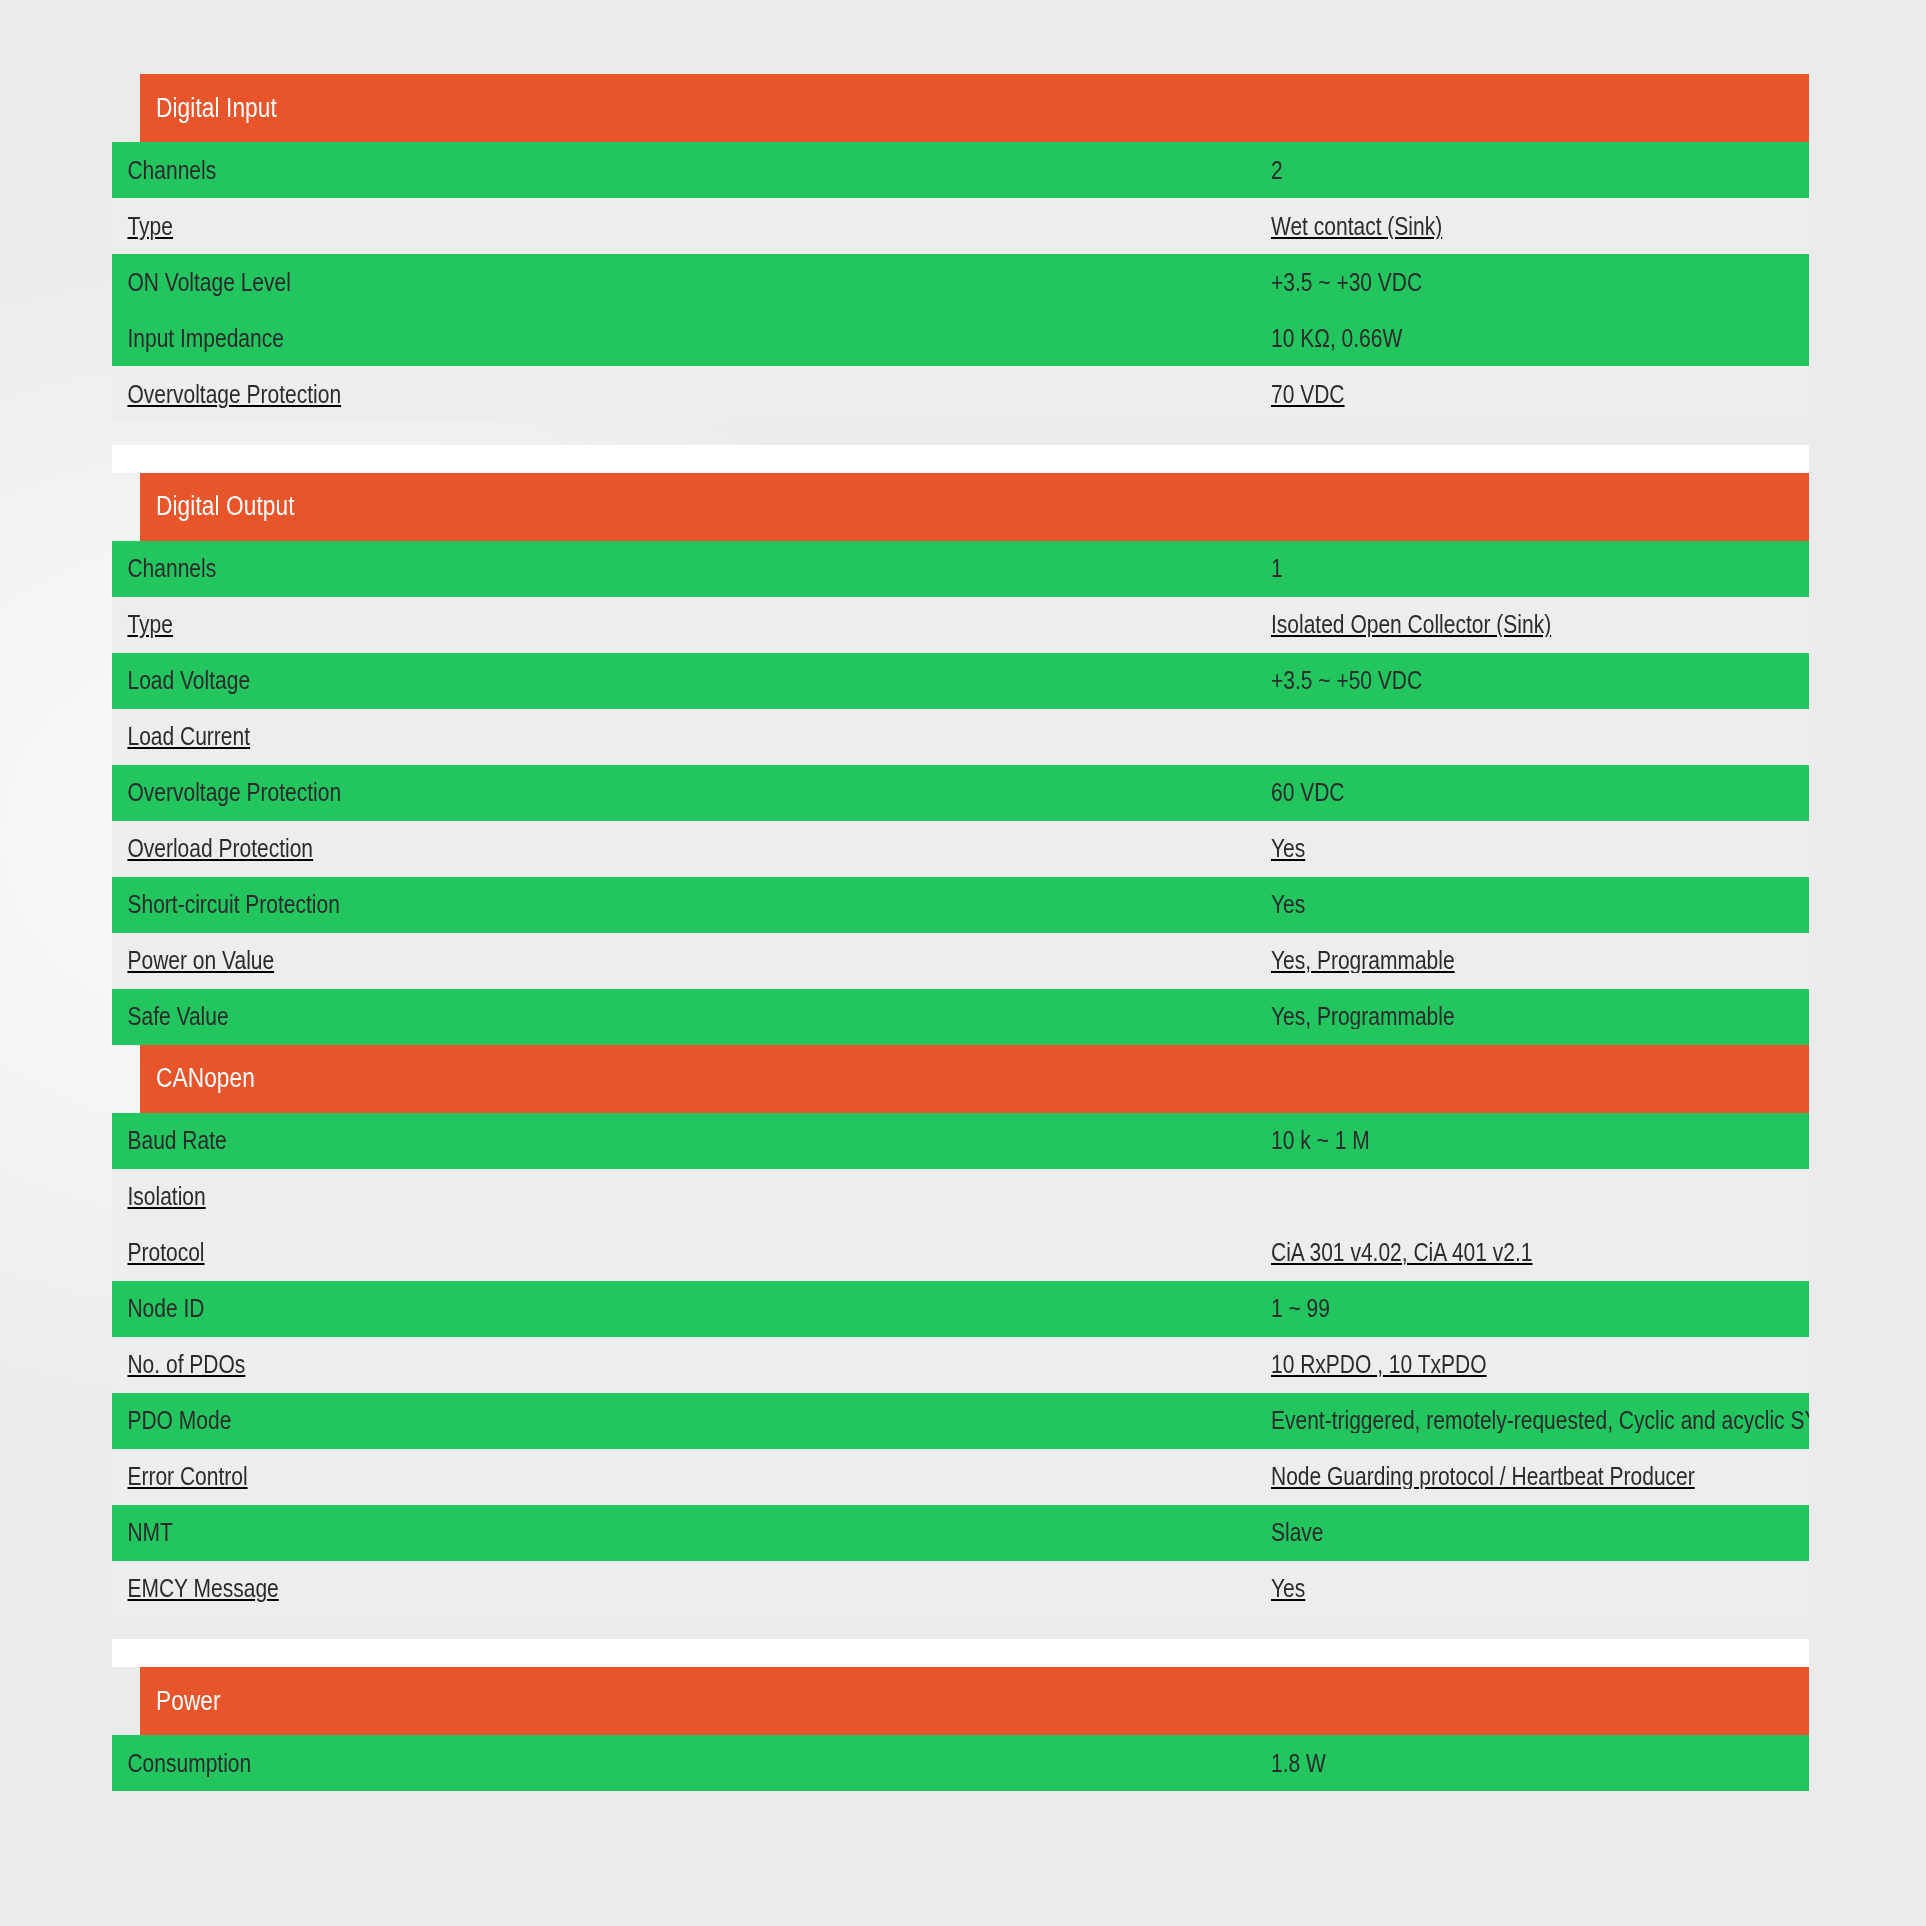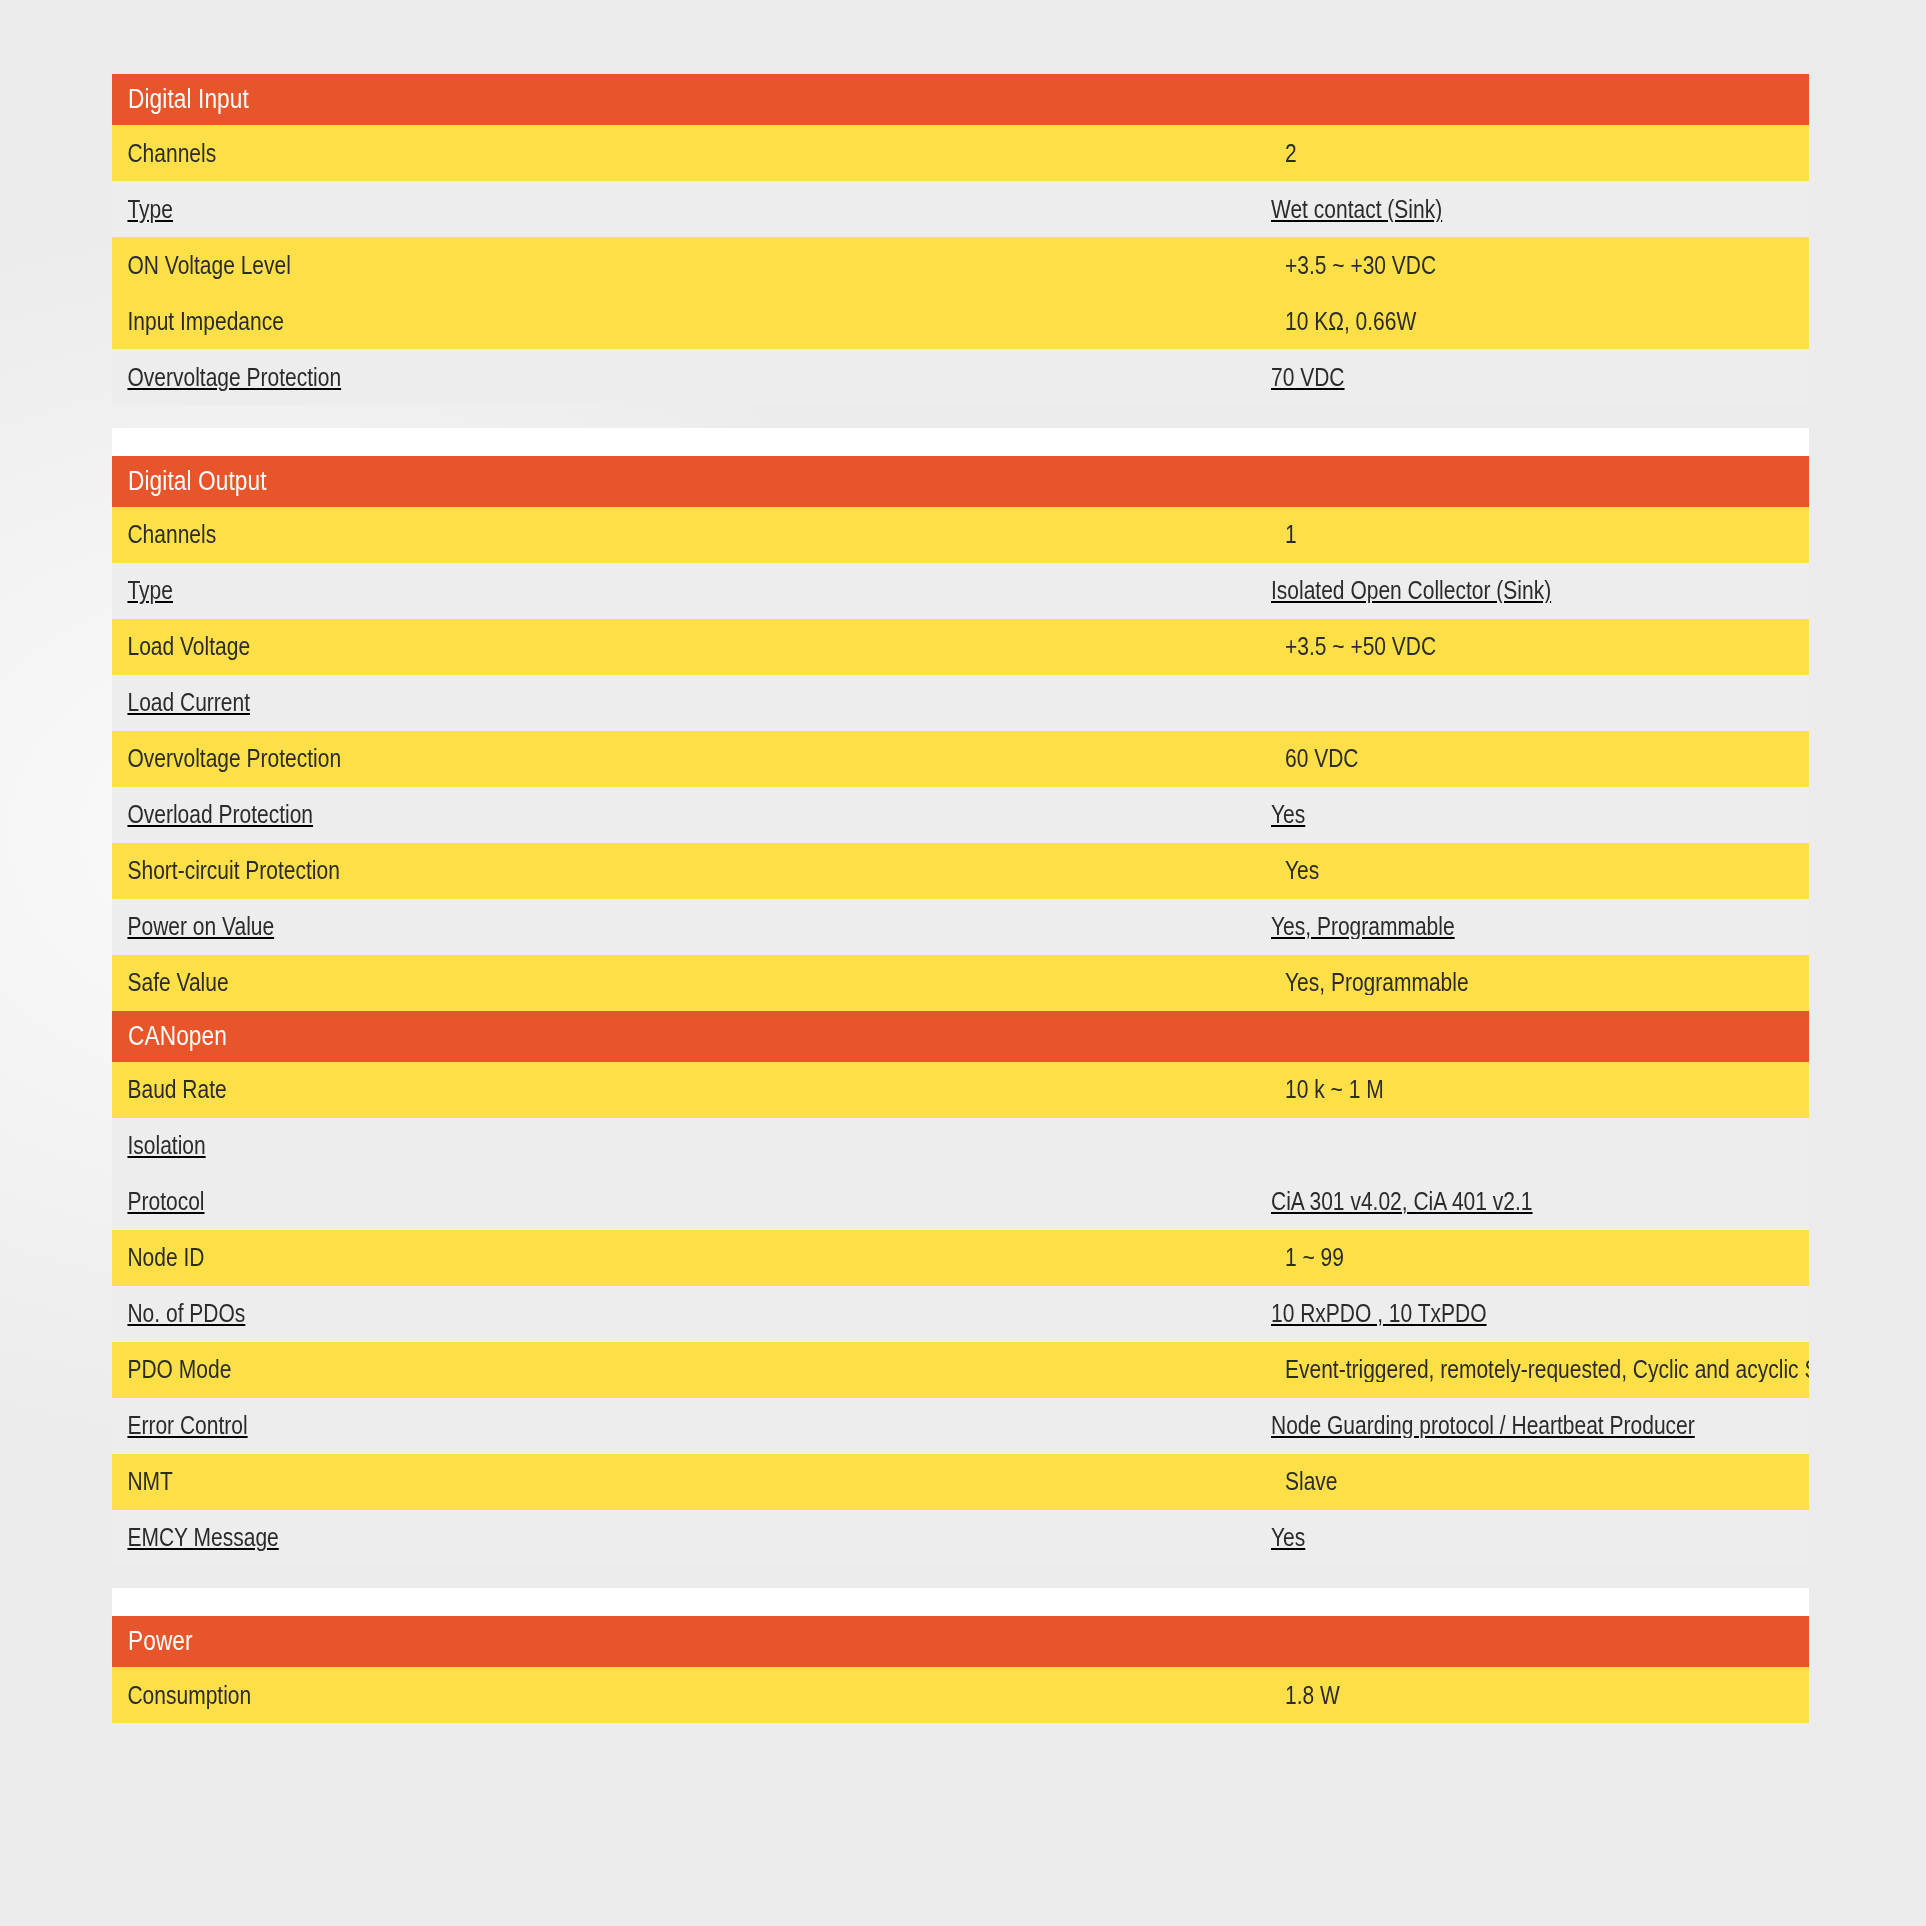--- a/index.html
+++ b/index.html
@@ -27,45 +27,46 @@
   .spec-sheet {
     position: absolute;
     left: 112px;
     top: 74px;
     width: 1697px;
   }
 
   
   .section-header {
     background: #e9552a;
-    height: 51px;
+    height: 68px;
     display: flex;
     align-items: center;
     padding: 0 0 0 15.6px;
     box-sizing: border-box;
+    margin-left: 28px;
   }
   .section-header .section-title {
     color: #ffffff;
     font-size: 27px;
     font-weight: 400;
     letter-spacing: 0.1px;
     line-height: 1;
     transform: scaleX(0.84);
     transform-origin: left center;
     white-space: nowrap;
   }
 
   
   .spec-row {
     display: flex;
     align-items: center;
     height: 56px;
     box-sizing: border-box;
   }
-  .spec-row.odd  { background: #fde047; gap: 14px; }
+  .spec-row.odd  { background: #22c55e; }
   .spec-row.even { background: #ededed; text-decoration: underline; }
 
   .spec-label,
   .spec-value {
     font-size: 25px;
     font-weight: 400;
     color: #2b2b2b;
     line-height: 1;
     white-space: nowrap;
     transform: scaleX(0.84);

